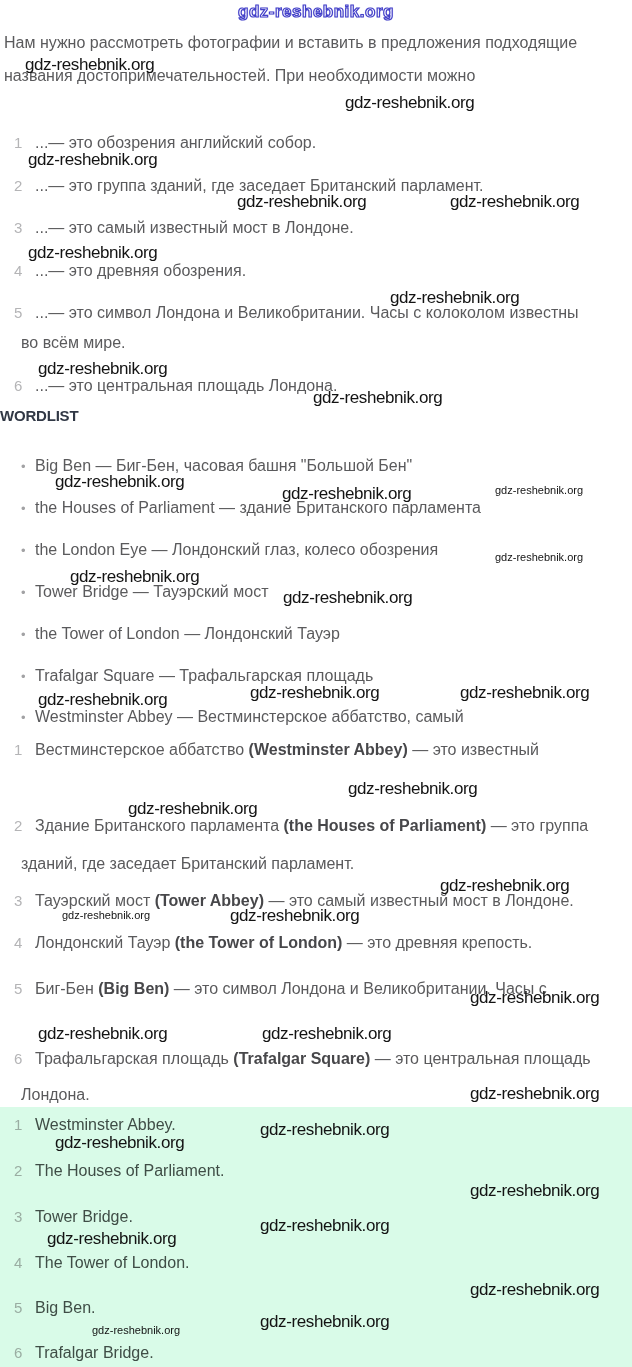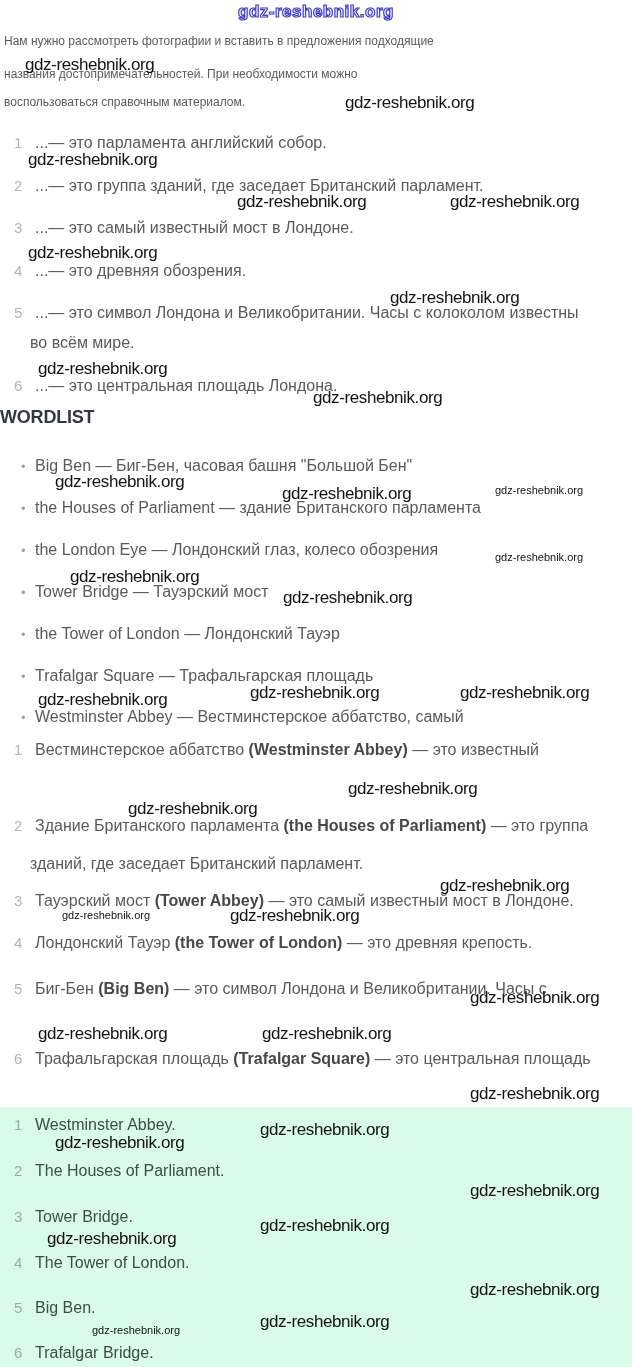--- a/index.html
+++ b/index.html
@@ -14,21 +14,21 @@
   }
   .green-band {
     position: absolute;
     left: 0; right: 0;
     top: 1107px; bottom: 0;
     background: #d9fbe8;
   }
   .line {
     position: absolute;
     left: 4px;
-    font-size: 12px;
+    font-size: 16px;
     white-space: nowrap;
     color: #5a5a5c;
   }
   .row { position: absolute; left: 0; right: 0; white-space: nowrap; }
   .row .num {
     position: absolute;
     left: 14px;
     font-size: 15px;
     color: #b4b4b6;
   }
@@ -40,26 +40,26 @@
     color: #a2a2a4;
   }
   .row .txt {
     display: block;
     margin-left: 35px;
     font-size: 16px;
     color: #5a5a5c;
   }
   .row .txt b { font-weight: bold; color: #47474a; }
   .cont { margin-left: 0; }
-  .cont .txt { margin-left: 30px; }
+  .cont .txt { margin-left: 21px; }
   .wordlist-heading {
     position: absolute;
     left: 0px;
     top: 407px;
-    font-size: 18px;
+    font-size: 15px;
     font-weight: bold;
     letter-spacing: -0.2px;
     color: #313845;
   }
   .wm {
     position: absolute;
     font-size: 17px;
     letter-spacing: -0.4px;
     color: #131313;
     white-space: nowrap;
@@ -85,25 +85,24 @@
 <body>
 
 <div class="page">
 
   <div class="green-band"></div>
 
   <div class="wm-blue">gdz-reshebnik.org</div>
 
   <div class="line" style="top:34px">Нам нужно рассмотреть фотографии и вставить в предложения подходящие</div>
   <div class="line" style="top:67px">названия достопримечательностей. При необходимости можно</div>
-  <div class="line" style="top:95px">воспользоваться справочным материалом.</div>
 
   <div class="row" style="top:134px">
     <span class="num">1</span>
-    <span class="txt">...— это парламента английский собор.</span>
+    <span class="txt">...— это обозрения английский собор.</span>
   </div>
   <div class="row" style="top:177px">
     <span class="num">2</span>
     <span class="txt">...— это группа зданий, где заседает Британский парламент.</span>
   </div>
   <div class="row" style="top:219px">
     <span class="num">3</span>
     <span class="txt">...— это самый известный мост в Лондоне.</span>
   </div>
   <div class="row" style="top:262px">
@@ -177,20 +176,23 @@
   </div>
 
   <div class="row" style="top:980px">
     <span class="num">5</span>
     <span class="txt"><span>Биг-Бен </span><b>(Big Ben)</b><span> — это символ Лондона и Великобритании. Часы с</span></span>
   </div>
 
   <div class="row" style="top:1050px">
     <span class="num">6</span>
     <span class="txt"><span>Трафальгарская площадь </span><b>(Trafalgar Square)</b><span> — это центральная площадь</span></span>
+  </div>
+  <div class="row cont" style="top:1086px">
+    <span class="txt">Лондона.</span>
   </div>
 
   <div class="row green-row" style="top:1116px">
     <span class="num">1</span>
     <span class="txt">Westminster Abbey.</span>
   </div>
   <div class="row green-row" style="top:1162px">
     <span class="num">2</span>
     <span class="txt">The Houses of Parliament.</span>
   </div>

